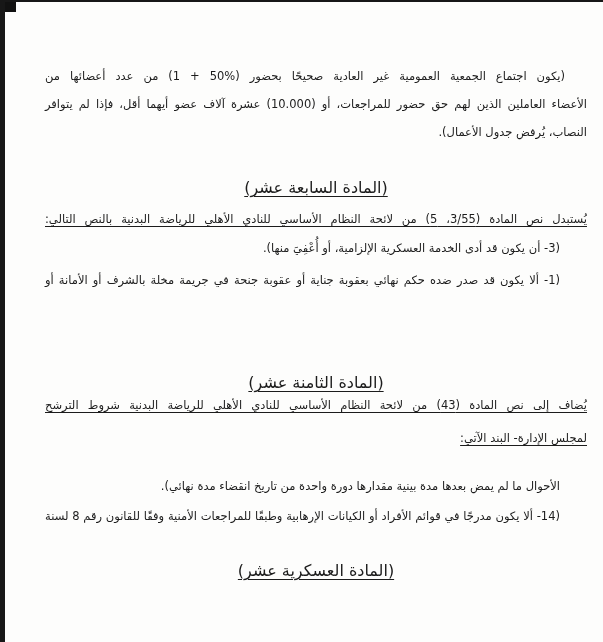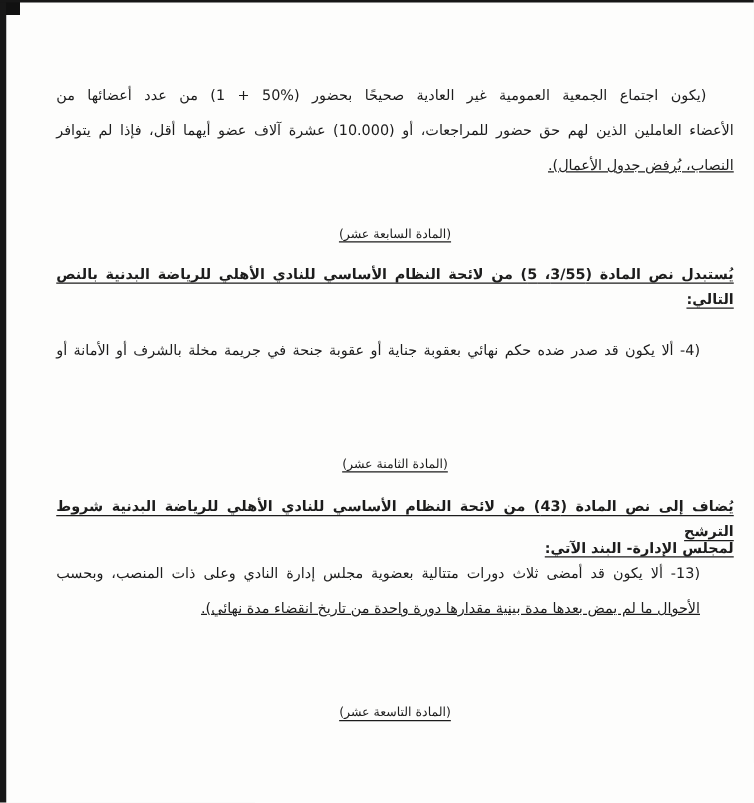--- a/index.html
+++ b/index.html
@@ -18,45 +18,46 @@
   .scan-edge-top{position:absolute;left:0;top:0;width:603px;height:2px;background:#171717;}
   .scan-corner{position:absolute;left:0;top:0;width:16px;height:12px;background:#111;}
   .line{
     position:absolute;right:16px;left:45px;
     direction:rtl;unicode-bidi:embed;
     font-size:11.5px;line-height:20px;
     color:#1c1c1c;
     white-space:normal;
   }
   .j{text-align:justify;text-align-last:justify;}
-  .r{text-align:right;text-decoration:underline;}
-  .c{text-align:center;text-align-last:center;font-size:10px;}
+  .r{text-align:right;}
+  .c{text-align:center;text-align-last:center;font-size:16px;}
   .u{text-decoration:underline;text-underline-offset:3px;}
-  .b{font-weight:700;}
+  .b{font-weight:400;}
   .ind{padding-right:22px;}   
   .ind2{padding-right:27px;}  
 </style>
 </head>
 <body>
 
 <div class="page">
 
   <div class="scan-corner"></div>
   <div class="scan-edge-left"></div>
   <div class="scan-edge-top"></div>
 
   <div class="line j ind" style="top:66px">(يكون اجتماع الجمعية العمومية غير العادية صحيحًا بحضور (%50 + 1) من عدد أعضائها من</div>
   <div class="line j" style="top:94px">الأعضاء العاملين الذين لهم حق حضور للمراجعات، أو (10.000) عشرة آلاف عضو أيهما أقل، فإذا لم يتوافر</div>
   <div class="line r" style="top:122px">النصاب، يُرفض جدول الأعمال).</div>
 
   <div class="line c u" style="top:178px">(المادة السابعة عشر)</div>
   <div class="line j b u" style="top:209px">يُستبدل نص المادة (3/55، 5) من لائحة النظام الأساسي للنادي الأهلي للرياضة البدنية بالنص التالي:</div>
-  <div class="line j ind2" style="top:270px">(4- ألا يكون قد صدر ضده حكم نهائي بعقوبة جناية أو عقوبة جنحة في جريمة مخلة بالشرف أو الأمانة أو</div>
+  <div class="line r ind2" style="top:238px">(3- أن يكون قد أدى الخدمة العسكرية الإلزامية، أو أُعْفِيَ منها).</div>
+  <div class="line j ind2" style="top:270px">(1- ألا يكون قد صدر ضده حكم نهائي بعقوبة جناية أو عقوبة جنحة في جريمة مخلة بالشرف أو الأمانة أو</div>
 
-  <div class="line c u" style="top:362px">(المادة الثامنة عشر)</div>
+  <div class="line c u" style="top:373px">(المادة الثامنة عشر)</div>
   <div class="line j b u" style="top:395px">يُضاف إلى نص المادة (43) من لائحة النظام الأساسي للنادي الأهلي للرياضة البدنية شروط الترشح</div>
   <div class="line r b u" style="top:428px">لمجلس الإدارة- البند الآتي:</div>
-  <div class="line j ind2" style="top:448px">(13- ألا يكون قد أمضى ثلاث دورات متتالية بعضوية مجلس إدارة النادي وعلى ذات المنصب، وبحسب</div>
   <div class="line r ind2" style="top:476px">الأحوال ما لم يمض بعدها مدة بينية مقدارها دورة واحدة من تاريخ انقضاء مدة نهائي).</div>
+  <div class="line j ind2" style="top:506px">(14- ألا يكون مدرجًا في قوائم الأفراد أو الكيانات الإرهابية وطبقًا للمراجعات الأمنية وفقًا للقانون رقم 8 لسنة</div>
 
-  <div class="line c u" style="top:561px">(المادة التاسعة عشر)</div>
+  <div class="line c u" style="top:561px">(المادة العسكرية عشر)</div>
 
 </div>
 
 </body></html>

